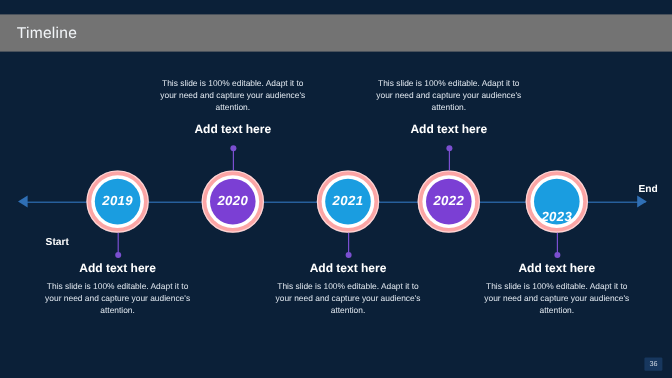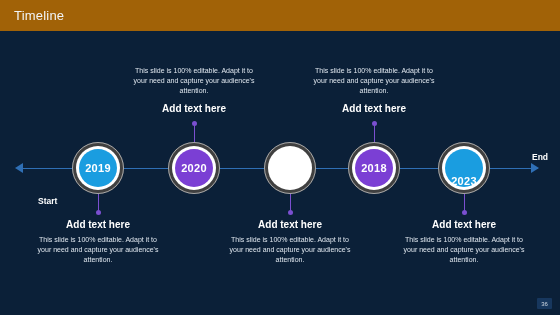--- a/index.html
+++ b/index.html
@@ -16,24 +16,24 @@
   }
   .slide {
     position: absolute;
     inset: 0;
     background: #0b2038;
   }
   
   .title-bar {
     position: absolute;
     left: 0;
-    top: 0;
+    top: 12px;
     width: 560px;
     height: 31px;
-    background: #a16207;
+    background: #737373;
   }
   .title-text {
     position: absolute;
     left: 14px;
     top: 8px;
     font-size: 13px;
     color: #f2f5f8;
     letter-spacing: 0.2px;
   }
   
@@ -73,24 +73,25 @@
   .end-label.start { left: 38px; margin-top: 44px; }
   .end-label.end   { left: 500px; padding-left: 32px; }
 
   
   .node {
     position: absolute;
     width: 52px;
     height: 52px;
     border-radius: 50%;
     top: 142px;
-    background: #404040;
+    background: #fca5a5;
     display: flex;
     align-items: center;
     justify-content: center;
+    font-style: italic;
   }
   .node .ring-outer {
     position: absolute;
     inset: 0;
     border-radius: 50%;
     border: 1.5px solid rgba(255,255,255,0.55);
   }
   .node .ring-mid {
     position: absolute;
     inset: 4px;
@@ -193,31 +194,34 @@
     </div>
   </div>
   <div class="stem" style="left:194px; top:124px; height:18px;"></div>
   <div class="stem-dot" style="left:192px; top:121px;"></div>
   <div class="head" style="left:139px; top:103px;">Add text here</div>
   <div class="body" style="left:130px; top:66px;">This slide is 100% editable. Adapt it to your need and capture your audience's attention.</div>
 
   <div class="node" style="left:264px;">
     <div class="ring-outer"></div>
     <div class="ring-mid"></div>
+    <div class="disc" style="background:#1a9de0;">
+      <span class="year">2021</span>
+    </div>
   </div>
   <div class="stem" style="left:290px; top:194px; height:18px;"></div>
   <div class="stem-dot" style="left:288px; top:210px;"></div>
   <div class="head" style="left:235px; top:219px;">Add text here</div>
   <div class="body" style="left:226px; top:235px;">This slide is 100% editable. Adapt it to your need and capture your audience's attention.</div>
 
   <div class="node" style="left:348px;">
     <div class="ring-outer"></div>
     <div class="ring-mid"></div>
     <div class="disc" style="background:#7b3fd4;">
-      <span class="year">2018</span>
+      <span class="year">2022</span>
     </div>
   </div>
   <div class="stem" style="left:374px; top:124px; height:18px;"></div>
   <div class="stem-dot" style="left:372px; top:121px;"></div>
   <div class="head" style="left:319px; top:103px;">Add text here</div>
   <div class="body" style="left:310px; top:66px;">This slide is 100% editable. Adapt it to your need and capture your audience's attention.</div>
 
   <div class="node" style="left:438px;">
     <div class="ring-outer"></div>
     <div class="ring-mid"></div>

